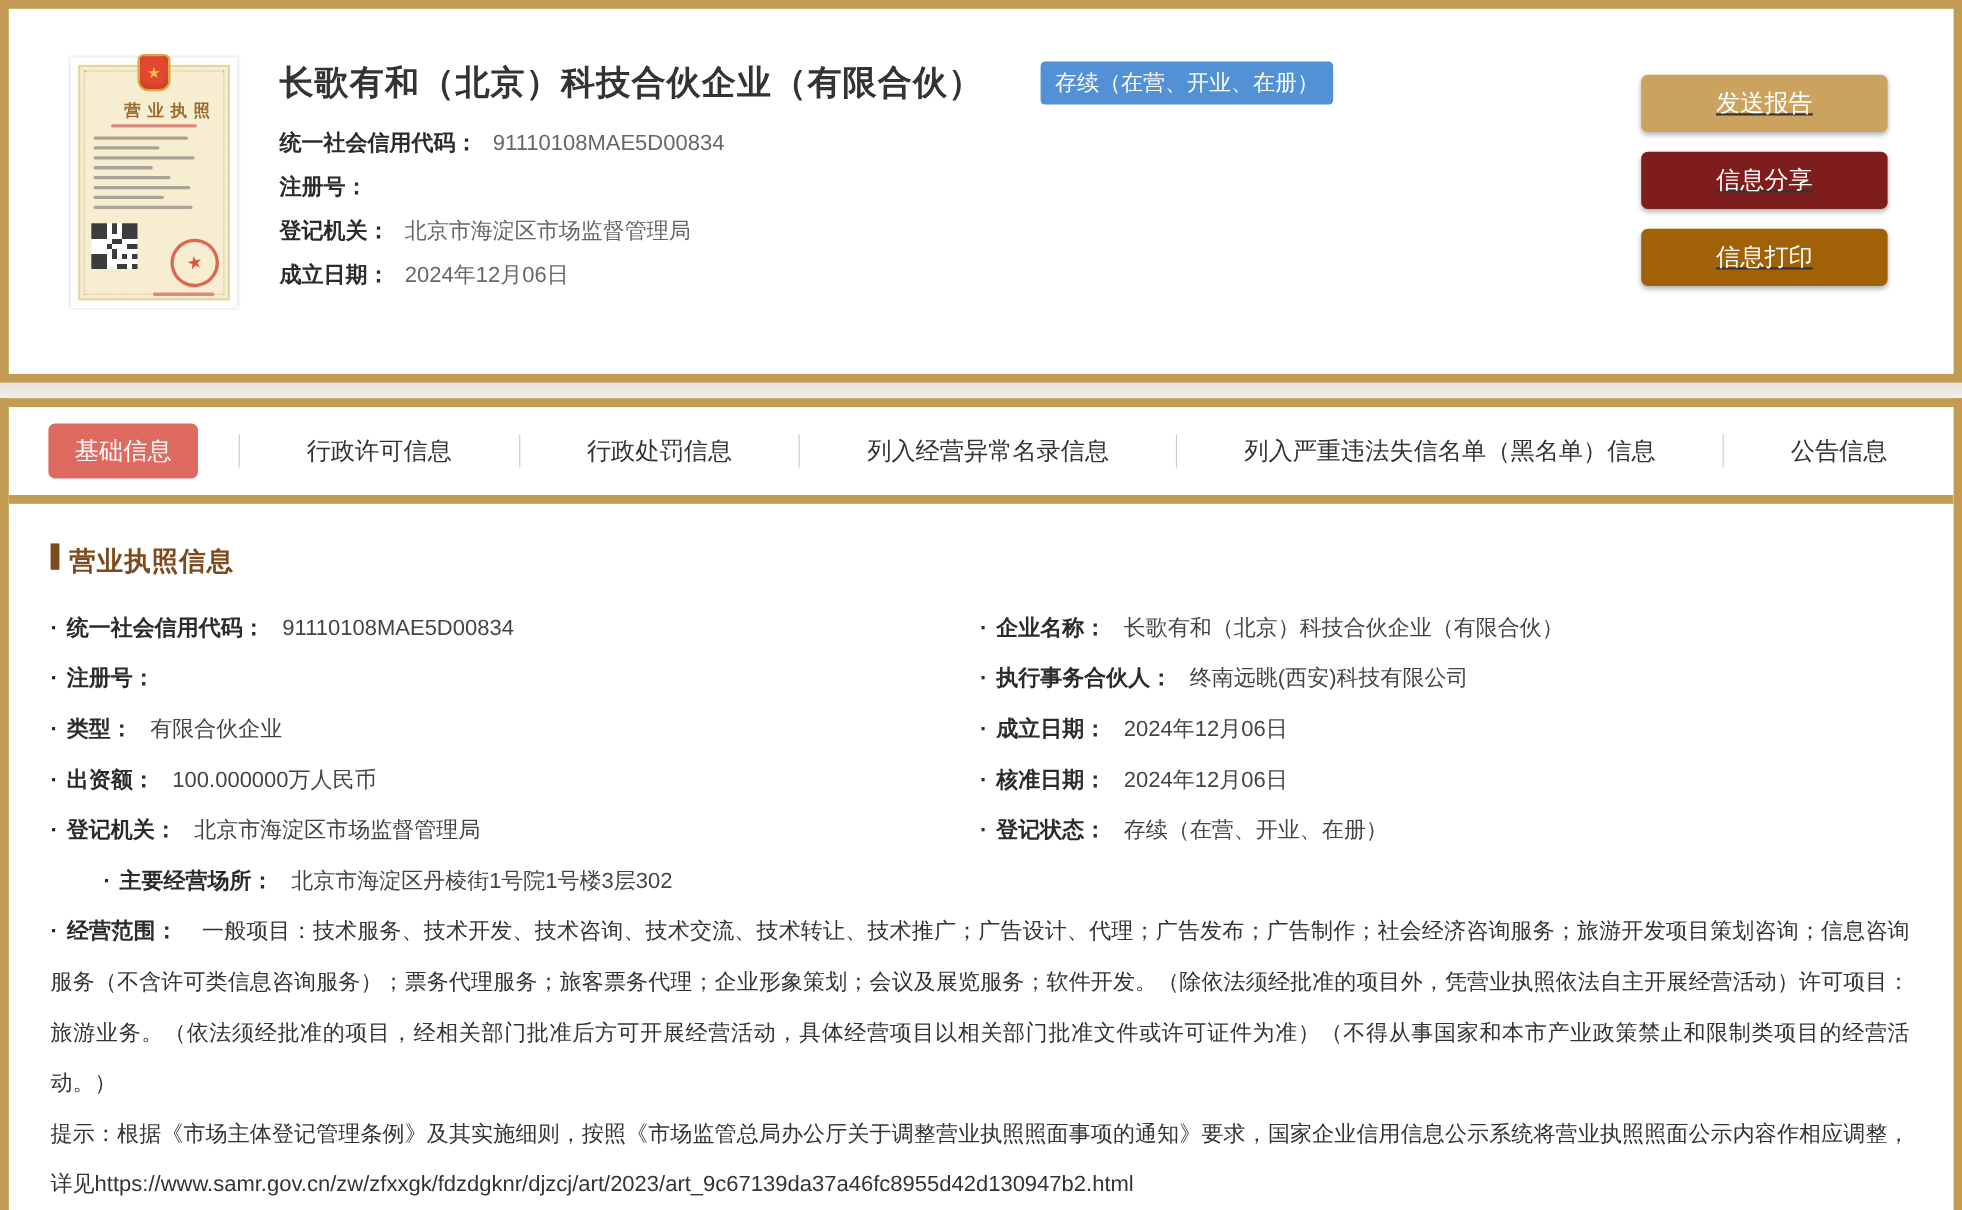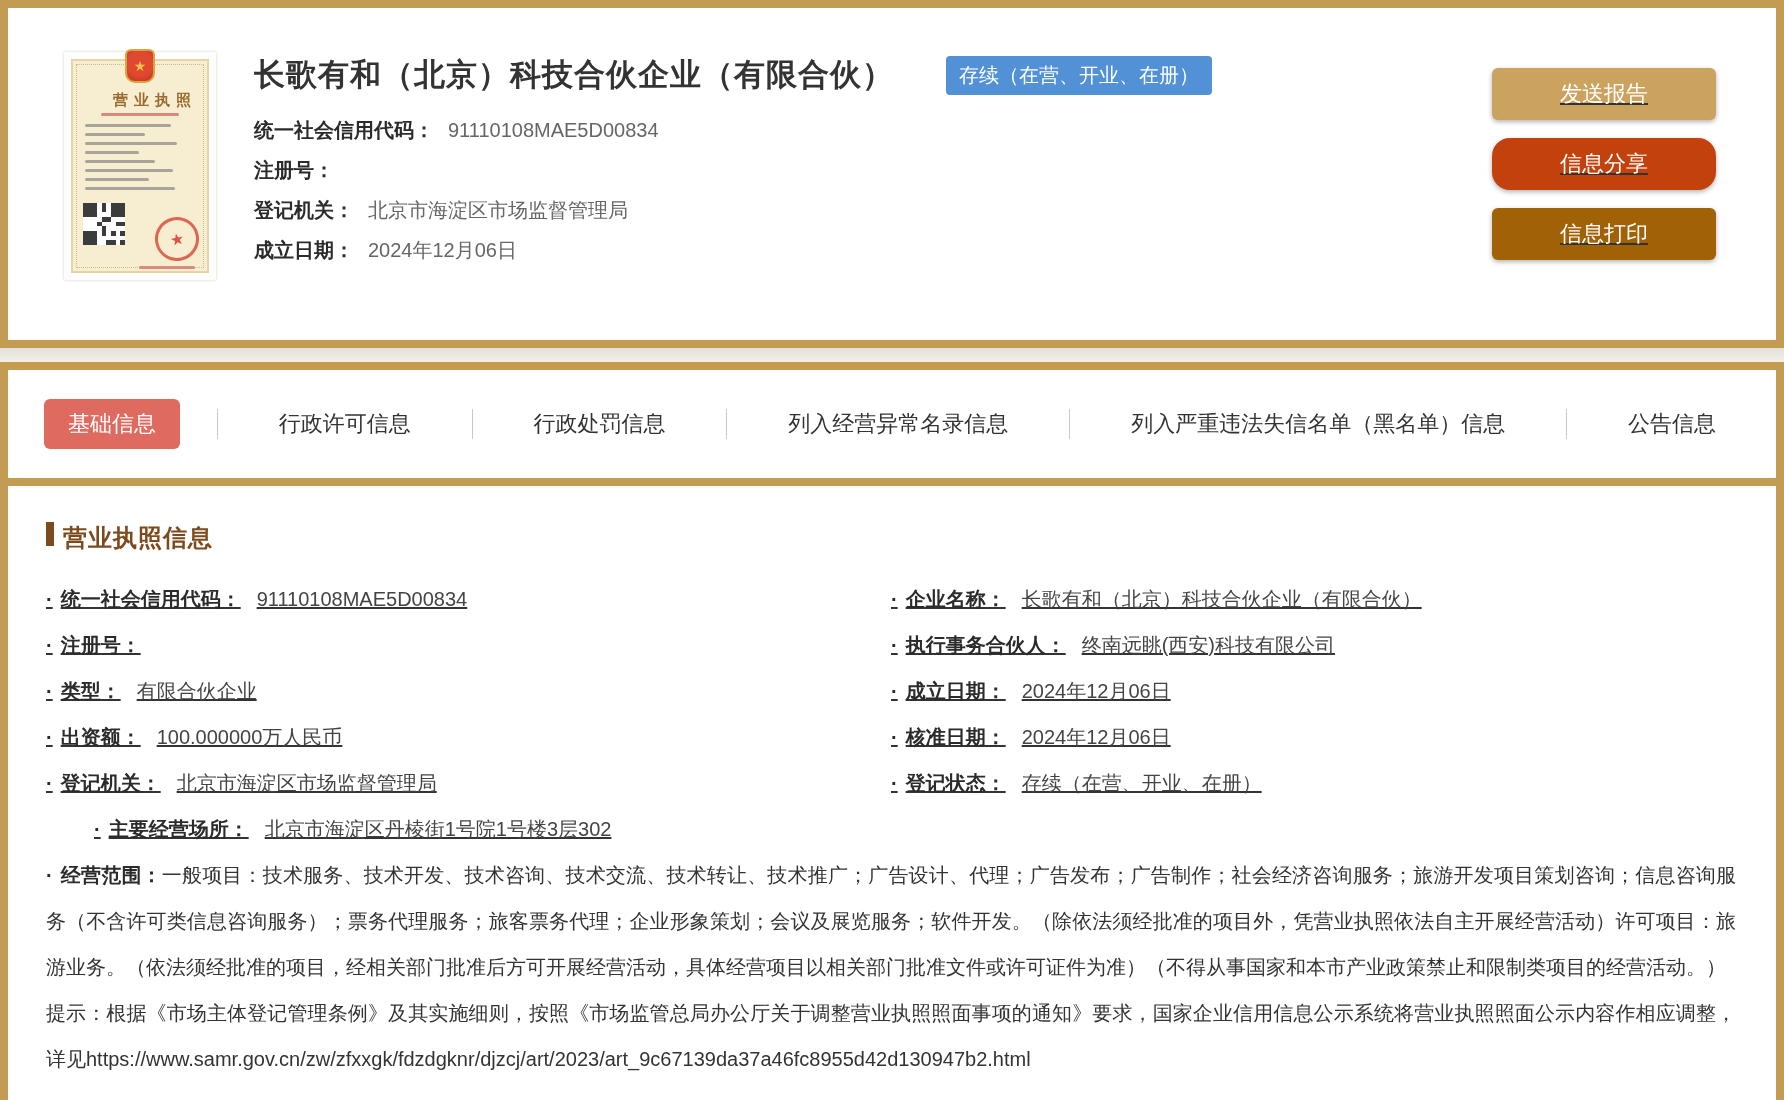--- a/index.html
+++ b/index.html
@@ -64,45 +64,45 @@
   .badge{background:var(--badge-blue);color:#fff;font-size:20px;padding:6px 13px;border-radius:4px;white-space:nowrap;}
   .hfield{font-size:20px;line-height:40px;white-space:nowrap;}
   .hfield b{color:var(--label);}
   .hfield .val{color:var(--val);margin-left:14px;}
 
   
   .hbuttons{flex:0 0 224px;display:flex;flex-direction:column;gap:18px;margin-top:16px;text-decoration:underline;}
   .hbtn{width:224px;height:52px;border:none;border-radius:6px;color:#fff;font-size:22px;
     font-family:inherit;cursor:pointer;box-shadow:0 2px 5px rgba(0,0,0,.3);}
   .hbtn.b1{background:#cba35f;}
-  .hbtn.b2{background:#c2410c;border-radius:18px;}
+  .hbtn.b2{background:#7f1d1d;}
   .hbtn.b3{background:#a16207;}
 
   .gap{height:14px;background:linear-gradient(#e4e1da,#f2efe9);}
 
   
   .main-card{border-bottom:none;height:760px;overflow:hidden;padding:0;}
-  .tabbar{height:108px;display:flex;align-items:center;justify-content:space-between;padding:0 36px;}
+  .tabbar{height:80px;display:flex;align-items:center;justify-content:space-between;padding:0 36px;}
   .tab{font-size:22px;color:#333;text-decoration:none;padding:10px 24px;border-radius:6px;white-space:nowrap;cursor:pointer;}
   .tab.active{background:var(--tab-red);color:#fff;}
   .tab-sep{width:1px;height:30px;background:#c9c9c9;flex:0 0 auto;}
   .gold-divider{height:8px;background:var(--gold);}
 
   .content{padding:36px 40px 0 38px;}
   .section-title{display:flex;align-items:flex-start;gap:9px;margin:0 0 22px;}
   .section-bar{width:8px;height:24px;background:var(--brown-title);}
   .section-title span{font-size:24px;font-weight:bold;color:var(--brown-title);letter-spacing:1px;}
 
   .info-grid{display:grid;grid-template-columns:1fr 1fr;}
-  .fcell{font-size:20px;line-height:46px;white-space:nowrap;overflow:hidden;text-decoration:underline;}
+  .fcell{font-size:20px;line-height:46px;white-space:nowrap;overflow:hidden;}
   .dot{font-weight:bold;color:#2b2b2b;margin-right:8px;}
   .fcell b{color:var(--label);}
   .fcell .val{color:#444;margin-left:16px;}
   .scope,.tip{font-size:20px;line-height:46px;margin:0;color:#333;text-align:justify;}
-  .scope b{color:var(--label);}
+  .scope b{color:var(--label);margin-right:22px;}
   .tip{margin-top:0;}
 </style>
 </head>
 <body>
 
 <div class="card header-card">
 
   <div class="license">
     <div class="cert">
       <div class="emblem">★</div>

